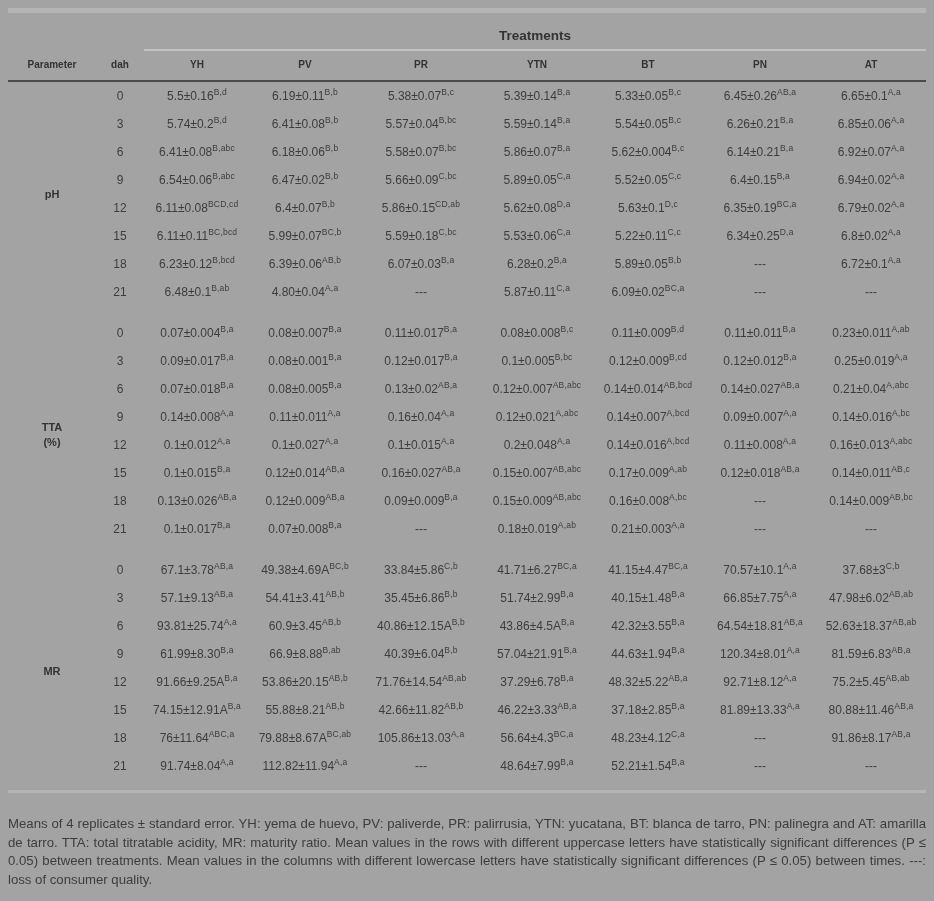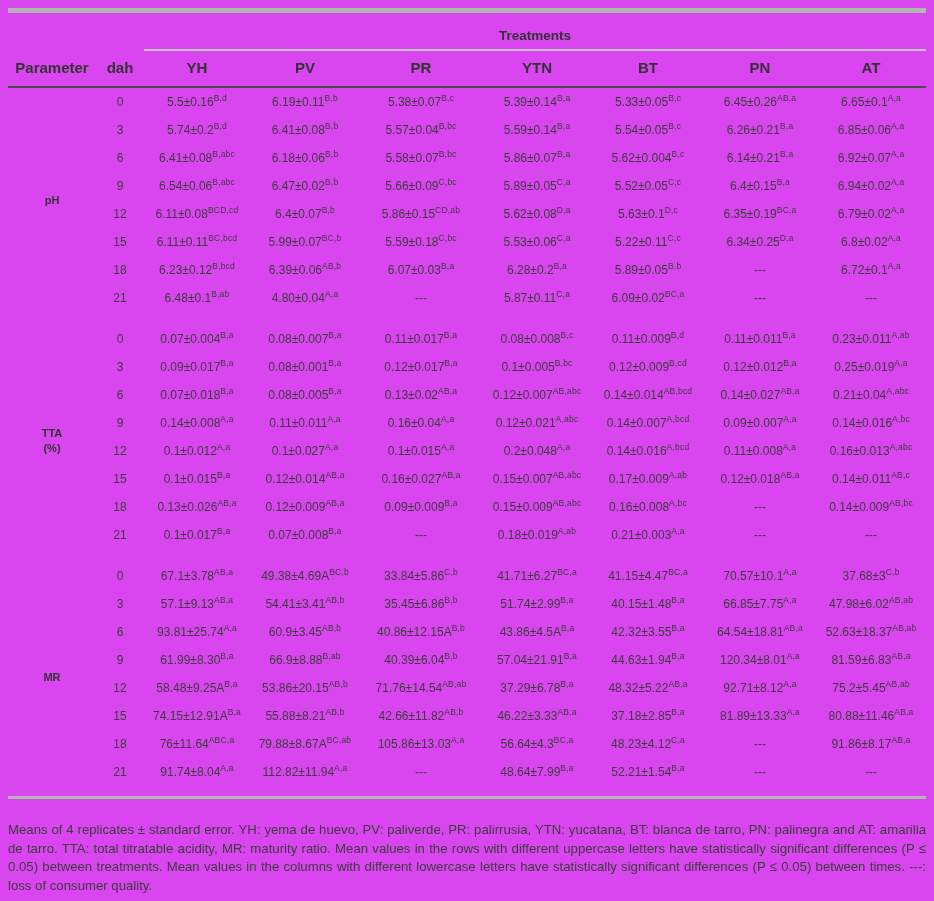--- a/index.html
+++ b/index.html
@@ -7,42 +7,42 @@
     padding: 0;
     background: #ffffff;
     font-family: "Liberation Sans", "DejaVu Sans", sans-serif;
     color: #3d3d3d;
   }
   .page {
     width: 934px;
     height: 901px;
     box-sizing: border-box;
     padding: 8px 8px 0 8px;
-    background: #d946ef;
+    background: #a3a3a3;
     overflow: hidden;
   }
   .top-rule {
     height: 5px;
     background: #b5b5b5;
     margin-bottom: 12px;
   }
   table.data-table {
     width: 918px;
     border-collapse: collapse;
     table-layout: fixed;
   }
   th, td {
     font-size: 12px;
     color: #3d3d3d;
     text-align: center;
     vertical-align: middle;
     padding: 0;
   }
   th {
-    font-size: 15px;
+    font-size: 10px;
     font-weight: bold;
     color: #333;
   }
   th.treatments-cell {
     border-bottom: 2px solid #c2c2c2;
     padding: 3px 0 6px 0;
     font-size: 13.5px;
   }
   tr.col-header-row th {
     border-bottom: 2.5px solid #4a4a4a;
@@ -316,21 +316,21 @@
           <td class="val-cell"><span>61.99±8.30</span><sup>B,a</sup></td>
           <td class="val-cell"><span>66.9±8.88</span><sup>B,ab</sup></td>
           <td class="val-cell"><span>40.39±6.04</span><sup>B,b</sup></td>
           <td class="val-cell"><span>57.04±21.91</span><sup>B,a</sup></td>
           <td class="val-cell"><span>44.63±1.94</span><sup>B,a</sup></td>
           <td class="val-cell"><span>120.34±8.01</span><sup>A,a</sup></td>
           <td class="val-cell"><span>81.59±6.83</span><sup>AB,a</sup></td>
         </tr>
         <tr>
           <td class="dah-cell">12</td>
-          <td class="val-cell"><span>58.48±9.25A</span><sup>B,a</sup></td>
+          <td class="val-cell"><span>91.66±9.25A</span><sup>B,a</sup></td>
           <td class="val-cell"><span>53.86±20.15</span><sup>AB,b</sup></td>
           <td class="val-cell"><span>71.76±14.54</span><sup>AB,ab</sup></td>
           <td class="val-cell"><span>37.29±6.78</span><sup>B,a</sup></td>
           <td class="val-cell"><span>48.32±5.22</span><sup>AB,a</sup></td>
           <td class="val-cell"><span>92.71±8.12</span><sup>A,a</sup></td>
           <td class="val-cell"><span>75.2±5.45</span><sup>AB,ab</sup></td>
         </tr>
         <tr>
           <td class="dah-cell">15</td>
           <td class="val-cell"><span>74.15±12.91A</span><sup>B,a</sup></td>

